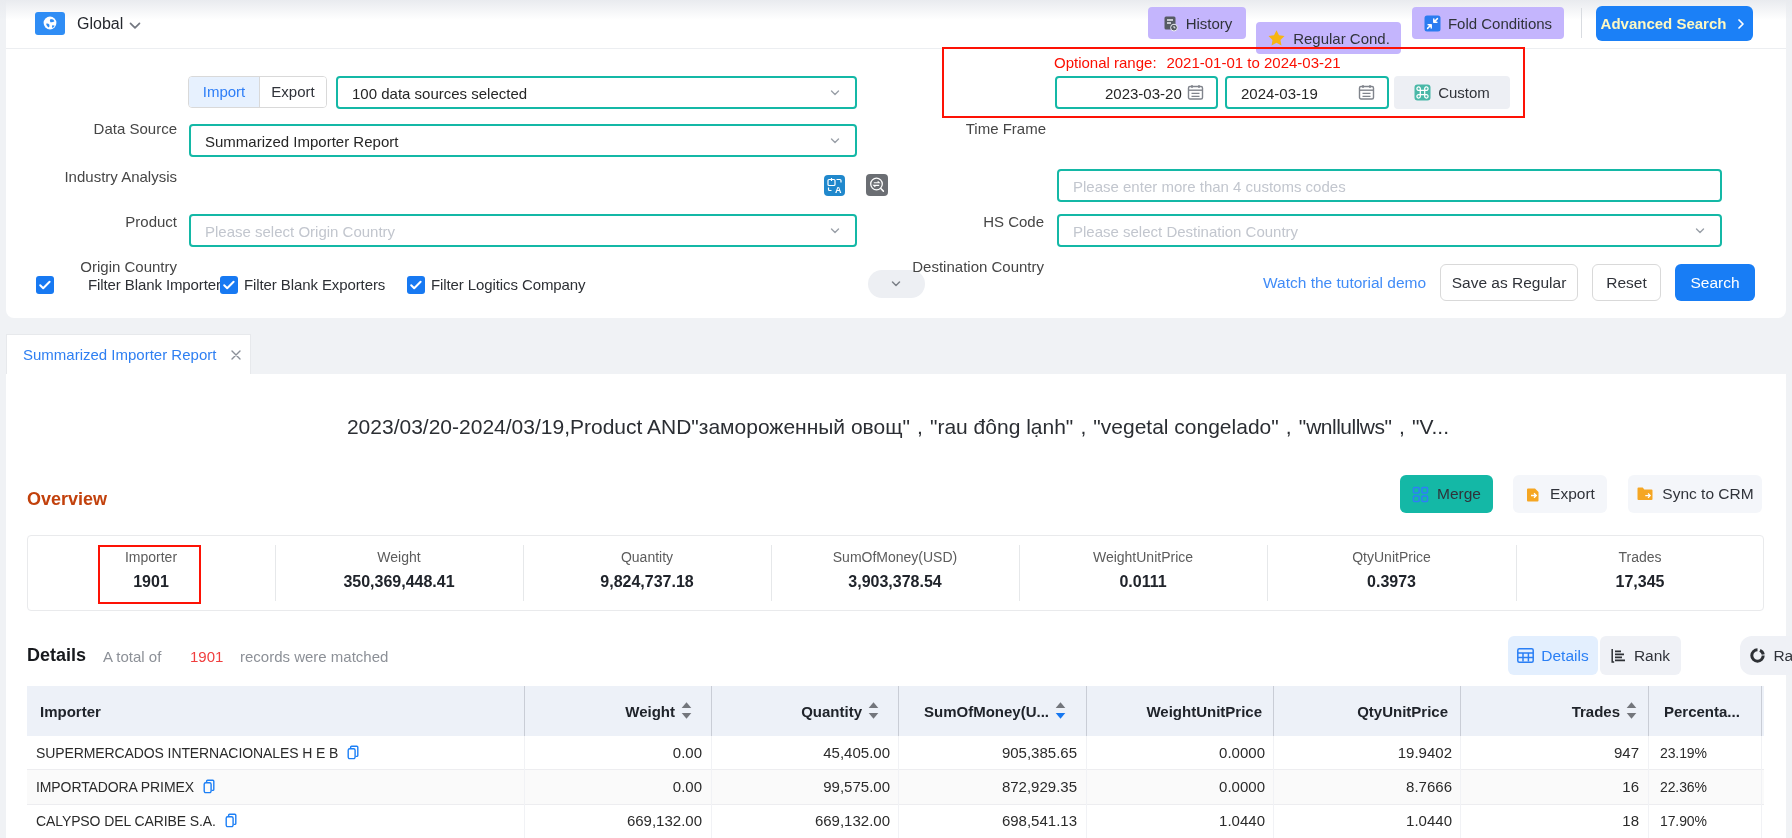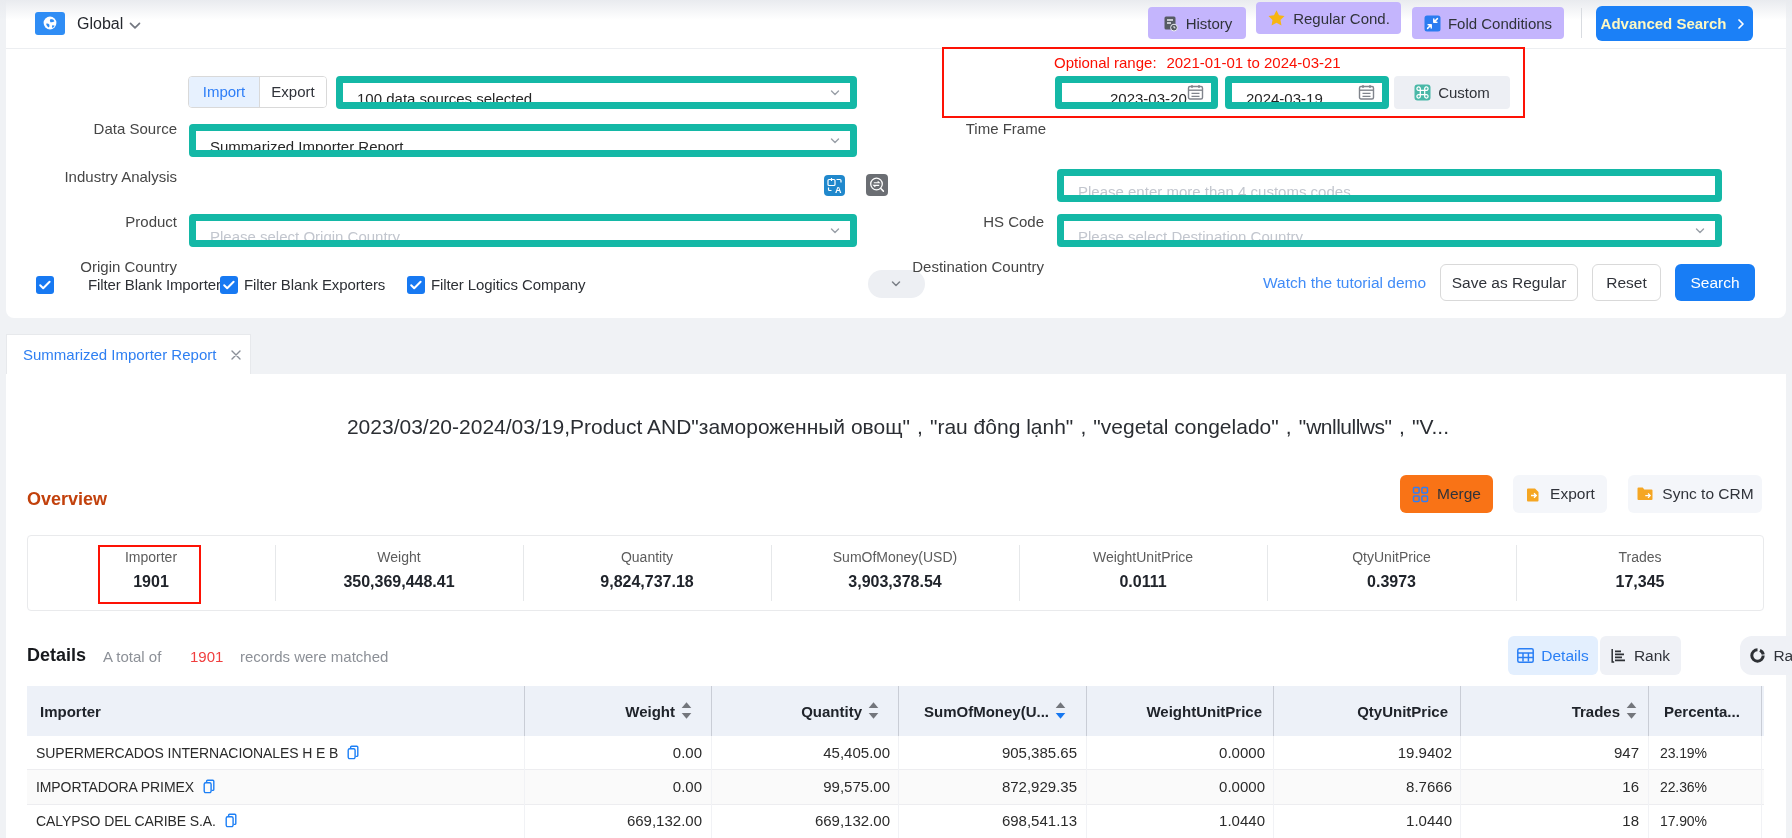--- a/index.html
+++ b/index.html
@@ -2,21 +2,21 @@
 <html><head>
 <meta charset="utf-8">
 <style>
   html,body{margin:0;padding:0;}
   body{width:1792px;height:838px;overflow:hidden;background:#f0f2f5;
        font-family:"Liberation Sans", sans-serif;-webkit-font-smoothing:antialiased;}
   .abs{position:absolute;}
   #page{position:relative;width:1792px;height:838px;}
   .card{position:absolute;background:#fff;}
   .lbl{position:absolute;font-size:15px;color:#464646;height:33px;line-height:33px;text-align:right;margin-top:36px;}
-  .inp{position:absolute;background:#fff;border:7px solid #14b8a6;border-radius:4px;height:33px;
+  .inp{position:absolute;background:#fff;border:2px solid #14b8a6;border-radius:4px;height:33px;
        box-sizing:border-box;font-size:15px;color:#262626;line-height:31px;padding:0 14px;white-space:nowrap;overflow:hidden;}
   .ph{color:#c2c6ce;}
   .chev{position:absolute;width:14px;height:14px;}
   .gbtn{position:absolute;background:#c4b5fd;border-radius:4px;display:flex;align-items:center;justify-content:center;
         font-size:15px;color:#30333a;box-sizing:border-box;}
   .wbtn{position:absolute;background:#fff;border:1px solid #d9d9d9;border-radius:6px;display:flex;align-items:center;
         justify-content:center;font-size:15px;color:#30333a;box-sizing:border-box;}
   .cell{position:absolute;font-size:14px;color:#2b2b2b;line-height:34px;white-space:nowrap;letter-spacing:-0.1px;}
   .num{text-align:right;font-size:15px;letter-spacing:0;}
   .hcell{position:absolute;font-size:15px;font-weight:bold;color:#20242b;line-height:51px;white-space:nowrap;}
@@ -48,21 +48,21 @@
     </svg>
 
   <div class="gbtn" style="left:1148px;top:7px;width:98px;height:32px;">
     <svg width="17" height="17" viewBox="0 0 17 17" style="margin-right:7px;">
       <rect x="2.5" y="1.5" width="11" height="13" rx="1.5" fill="#565b63"></rect>
       <path d="M5 5h6M5 8h4" stroke="#eef0f5" stroke-width="1.4"></path>
       <circle cx="12" cy="12.6" r="3.4" fill="#565b63" stroke="#eef0f5" stroke-width="1"></circle>
       <path d="M12 11v1.8h1.4" stroke="#eef0f5" stroke-width="1" fill="none"></path>
     </svg>History
   </div>
-  <div class="gbtn" style="left:1256px;top:2px;width:145px;height:32px;">
+  <div class="gbtn" style="left:1256px;top:22px;width:145px;height:32px;">
     <svg width="19" height="18" viewBox="0 0 19 18" style="margin-right:7px;">
       <path d="M9.5 1.2l2.47 5.01 5.53.8-4 3.9.94 5.5-4.94-2.6-4.94 2.6.94-5.5-4-3.9 5.53-.8z" fill="#f7b512"></path>
     </svg>Regular Cond.
   </div>
   <div class="gbtn" style="left:1412px;top:7px;width:152px;height:32px;">
     <svg width="17" height="17" viewBox="0 0 17 17" style="margin-right:7px;">
       <rect x="0.5" y="0.5" width="16" height="16" rx="2.5" fill="#2a7cf0"></rect>
       <path d="M7.2 9.8 L3.6 13.4 M7.2 9.8 H4.1 M7.2 9.8 V12.9 M9.8 7.2 L13.4 3.6 M9.8 7.2 h3.1 M9.8 7.2 v-3.1" stroke="#fff" stroke-width="1.5" fill="none" stroke-linecap="round"></path>
     </svg>Fold Conditions
   </div>
@@ -183,21 +183,21 @@
     <div class="abs" style="left:16px;top:0;height:40px;line-height:40px;font-size:15px;color:#2e7ff2;">Summarized Importer Report</div>
     <svg width="14" height="14" viewBox="0 0 14 14" class="abs" style="left:222px;top:13px;">
         <path d="M3 3l8 8M11 3l-8 8" stroke="#8a8f98" stroke-width="1.4" stroke-linecap="round"></path>
       </svg>
   </div>
 
   <div class="card" style="left:6px;top:374px;width:1780px;height:464px;"></div>
   <div class="abs" style="left:2px;top:415px;width:1792px;text-align:center;font-size:21px;color:#2b2e33;white-space:nowrap;">2023/03/20-2024/03/19,Product AND"замороженный овощ"<span class="cjc">,</span>"rau đông lạnh"<span class="cjc">,</span>"vegetal congelado"<span class="cjc">,</span>"<span style="letter-spacing:-0.5px">wnllullws</span>"<span class="cjc">,</span>"V...</div>
 
   <div class="abs" style="left:27px;top:489px;font-size:18px;font-weight:bold;color:#c2410c;">Overview</div>
-  <div class="gbtn" style="left:1400px;top:475px;width:93px;height:38px;background:#f97316;border-radius:6px;font-size:15.5px;">
+  <div class="gbtn" style="left:1400px;top:475px;width:93px;height:38px;background:#14b8a6;border-radius:6px;font-size:15.5px;">
     <svg width="17" height="17" viewBox="0 0 17 17" style="margin-right:8px;">
       <rect x="1.5" y="1.5" width="5.6" height="5.6" rx="1" fill="none" stroke="#2e7ef7" stroke-width="1.5"></rect>
       <rect x="9.9" y="1.5" width="5.6" height="5.6" rx="1" fill="none" stroke="#2e7ef7" stroke-width="1.5"></rect>
       <rect x="1.5" y="9.9" width="5.6" height="5.6" rx="1" fill="none" stroke="#2e7ef7" stroke-width="1.5"></rect>
       <rect x="9.9" y="9.9" width="5.6" height="5.6" rx="1" fill="none" stroke="#2e7ef7" stroke-width="1.5"></rect>
     </svg>Merge
   </div>
   <div class="gbtn" style="left:1513px;top:475px;width:94px;height:38px;background:#f4f6fa;border-radius:6px;font-size:15.5px;">
     <svg width="17" height="17" viewBox="0 0 17 17" style="margin-right:8px;">
       <path d="M3 2.5h7l3.5 3.5v8.5a1 1 0 0 1-1 1H3a1 1 0 0 1-1-1v-11a1 1 0 0 1 1-1z" fill="#f5a623"></path>

